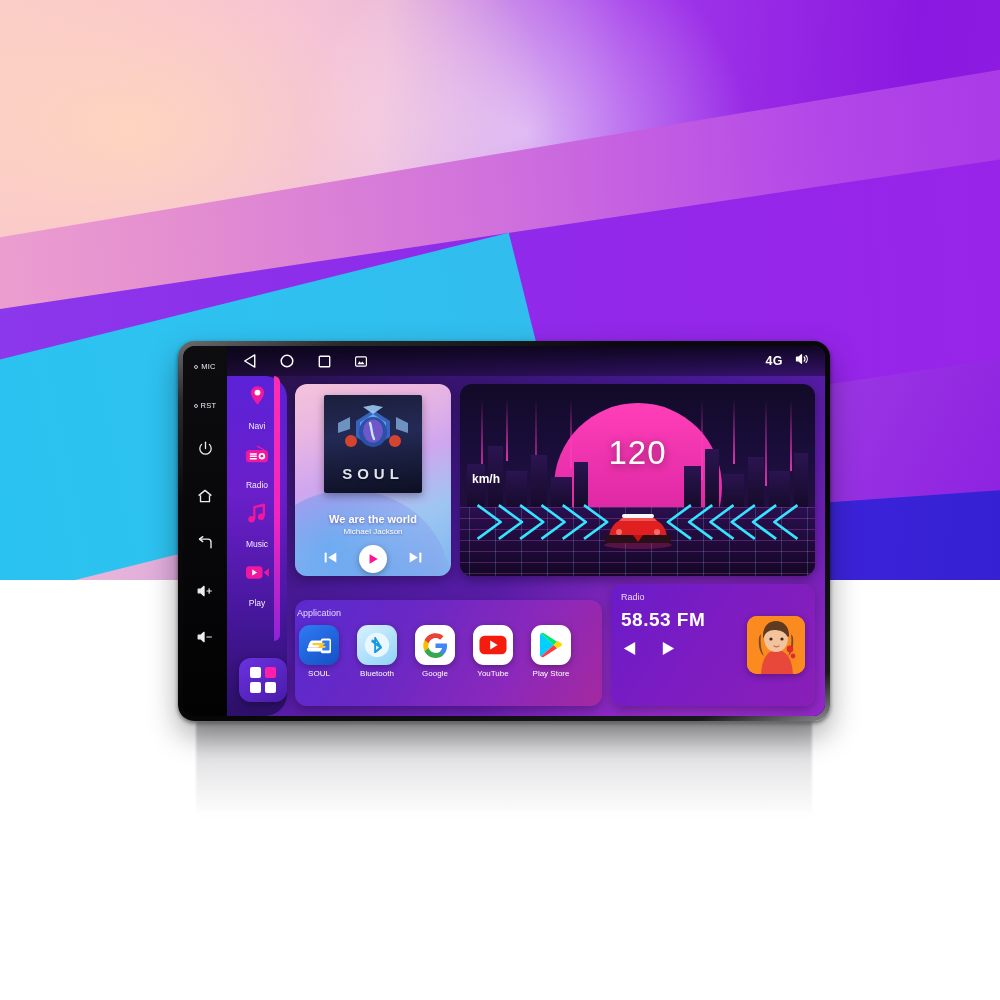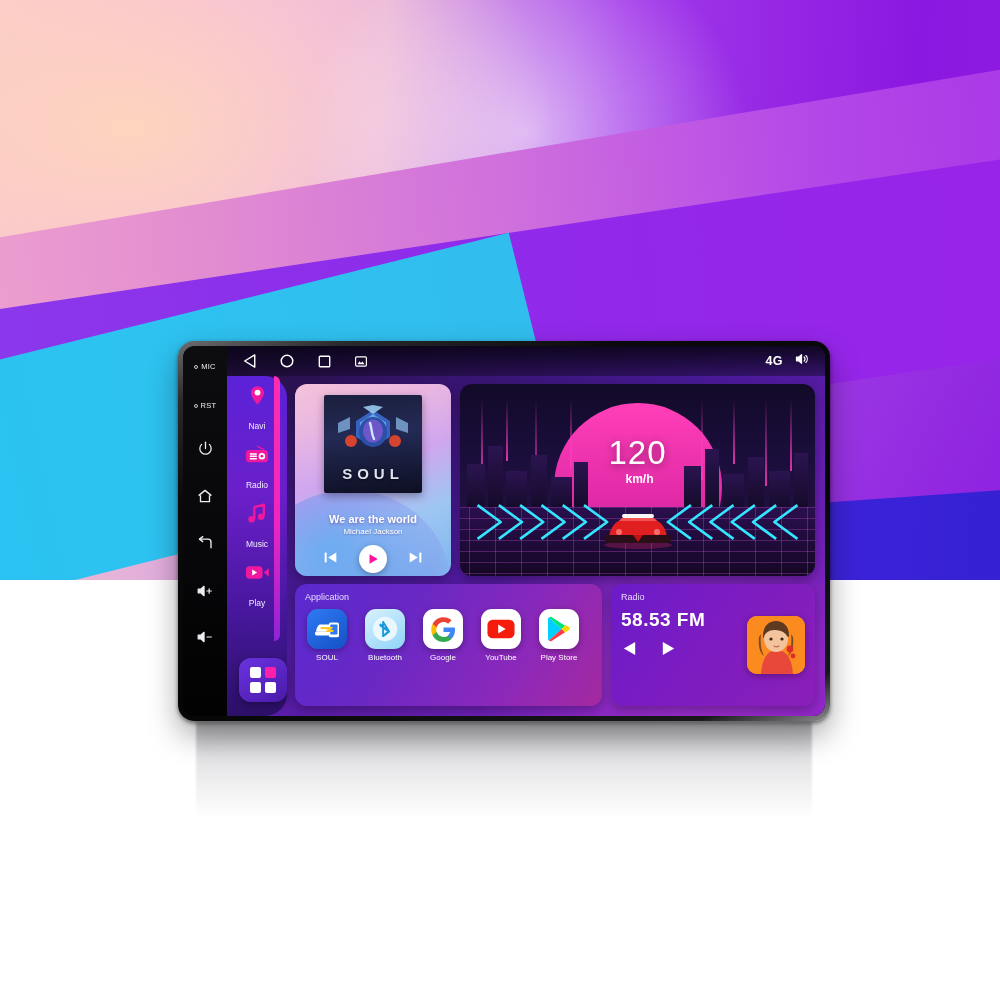--- a/index.html
+++ b/index.html
@@ -131,29 +131,29 @@
   .skyline{position:absolute;left:0;right:0;top:8%;height:58%;}
   .bldg{position:absolute;bottom:0;background:linear-gradient(180deg,#2b1450,#140a28);}
   .neonline{position:absolute;top:0;width:2px;background:linear-gradient(180deg,rgba(255,60,190,0),rgba(255,60,190,.85));}
   .grid-floor{position:absolute;left:-12%;right:-12%;bottom:0;height:36%;
     background:
       repeating-linear-gradient(to right, rgba(120,200,255,.22) 0 1px, rgba(0,0,0,0) 1px 26px),
       repeating-linear-gradient(to bottom, rgba(210,80,220,.3) 0 1px, rgba(0,0,0,0) 1px 11px),
       linear-gradient(180deg,#2a0f4e 0%, #150726 100%);}
   .speed-num{position:absolute;left:0;right:0;top:26%;text-align:center;color:#fff;
     font-size:33px;font-weight:normal;letter-spacing:1px;text-shadow:0 2px 8px rgba(0,0,0,.45);z-index:4;}
-  .speed-unit{position:absolute;left:4px;right:0;top:calc(26% + 38px);text-align:center;color:#fff;
+  .speed-unit{position:absolute;left:12px;right:0;top:calc(26% + 38px);text-align:left;color:#fff;
     font-size:12px;font-weight:bold;z-index:4;}
   .chev{position:absolute;bottom:16%;}
   .car{position:absolute;left:50%;bottom:14%;transform:translateX(-50%);z-index:5;}
 
   
   .app-card{flex:1;border-radius:12px;position:relative;overflow:hidden;
     background:linear-gradient(120deg,#5a2ad0 0%, #6a28c4 35%, #8b28bb 70%, #a4299f 100%);
-    box-shadow:0 4px 12px rgba(0,0,0,.3);padding:8px 10px;box-sizing:border-box;}
+    box-shadow:0 4px 12px rgba(0,0,0,.3);padding:8px 2px;box-sizing:border-box;margin-top:16px;}
   .app-title{font-size:9px;color:#e8d8ff;margin-bottom:7px;}
   .app-row{display:flex;gap:14px;justify-content:flex-start;}
   .app{width:44px;display:flex;flex-direction:column;align-items:center;gap:4px;}
   .app-ico{width:40px;height:40px;border-radius:11px;display:flex;align-items:center;
     justify-content:center;box-shadow:0 2px 6px rgba(0,0,0,.3);overflow:hidden;}
   .app-label{font-size:8px;color:#ffffff;white-space:nowrap;}
   .ico-tlink{background:linear-gradient(145deg,#2f7bf5,#1450c4);}
   .ico-bt{background:linear-gradient(145deg,#d9f1ff,#8fd3f6);}
   .ico-white{background:#ffffff;}
 

